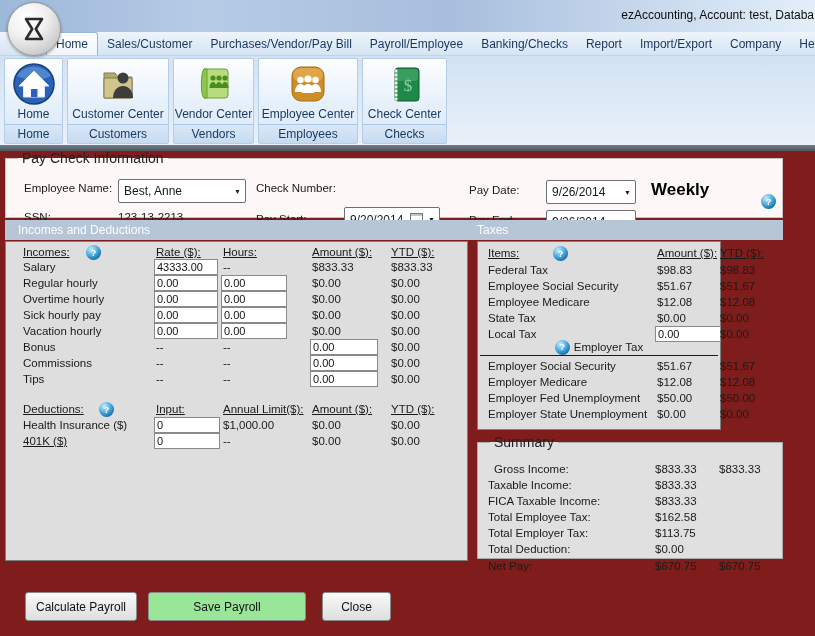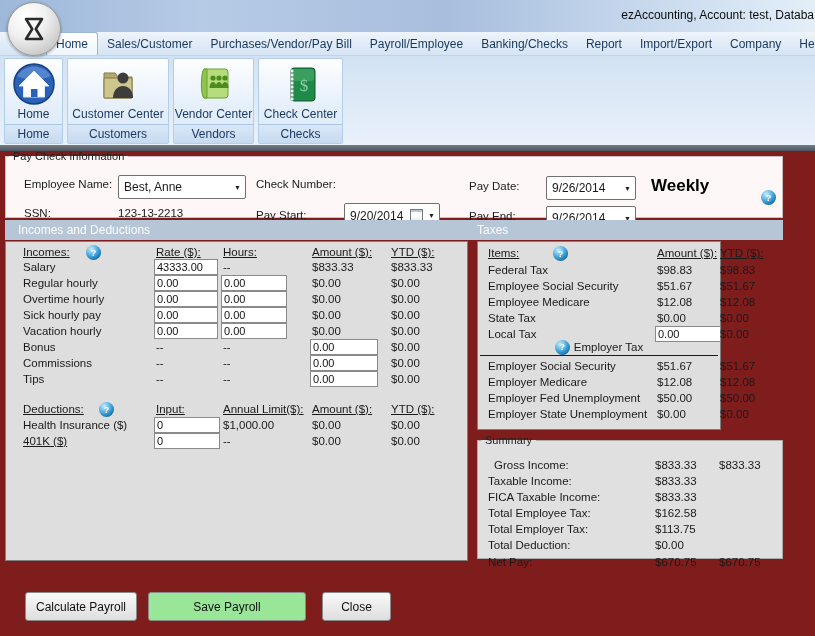--- a/index.html
+++ b/index.html
@@ -30,21 +30,21 @@
     display:flex;flex-direction:column;align-items:center;}
   .tb-icon{height:47px;display:flex;align-items:center;justify-content:center;margin-top:1px;}
   .tb-label{font-size:12px;color:#17375e;white-space:nowrap;line-height:14px;}
   .tb-sub{margin-top:auto;width:100%;height:19px;border-top:1px solid #aac6e2;box-sizing:border-box;
     background:linear-gradient(180deg,#d9e8f7,#c6daf0);font-size:12px;color:#17375e;
     display:flex;align-items:center;justify-content:center;}
   .darkstrip{position:absolute;left:0;top:145px;width:815px;height:6px;
     background:linear-gradient(180deg,#747d87,#4d565f);}
   
   fieldset{margin:0;padding:0;box-sizing:border-box;}
-  legend{font-size:11px;margin-left:3px;padding:0 4px;color:#222;}
+  legend{font-size:14px;margin-left:12px;padding:0 4px;color:#222;}
   .paycheck{position:absolute;left:5px;top:150px;width:778px;height:68px;
     background:#fdf8f7;border:1px solid #cdbfbf;}
   .band{position:absolute;left:5px;top:220px;width:778px;height:20px;}
   .band .cl{color:#fbfdfe;font-size:12px;}
   .panel{position:absolute;background:#dedede;border:1px solid #7f7f7f;box-sizing:border-box;}
   #incomes-panel{left:5px;top:241px;width:463px;height:320px;}
   #taxes-panel{left:477px;top:241px;width:244px;height:189px;}
   .summary{position:absolute;left:477px;top:434px;width:306px;height:125px;
     background:#e0e0e0;border:1px solid #ababab;}
   
@@ -129,20 +129,37 @@
             <circle cx="21" cy="16" r="2.6" fill="#4c8c1d"></circle>
             <circle cx="27" cy="16" r="2.6" fill="#4c8c1d"></circle>
             <circle cx="33" cy="16" r="2.6" fill="#4c8c1d"></circle>
             <path d="M17.5 26 c0-4 2-6 3.5-6 s3.5 2 3.5 6 Z" fill="#4c8c1d"></path>
             <path d="M23.5 26 c0-4 2-6 3.5-6 s3.5 2 3.5 6 Z" fill="#4c8c1d"></path>
             <path d="M29.5 26 c0-4 2-6 3.5-6 s3.5 2 3.5 6 Z" fill="#4c8c1d"></path>
           </svg>
         </div>
         <div class="tb-label">Vendor Center</div>
         <div class="tb-sub">Vendors</div>
+      </div>
+      <div class="tb-cell" style="width: 100px;">
+        <div class="tb-icon">
+          <svg width="44" height="44" viewBox="0 0 44 44">
+            <rect x="6" y="5" width="32" height="34" rx="9" fill="#cf8d25" stroke="#a46c10"></rect>
+            <path d="M6 14 a16 9 0 0 1 32 0 v-1 a9 9 0 0 0 -9 -8 h-14 a9 9 0 0 0 -9 8 Z" fill="#e9b express" opacity="0"></path>
+            <rect x="7" y="6" width="30" height="14" rx="8" fill="#e3a94e" opacity="0.85"></rect>
+            <circle cx="14.5" cy="18" r="3.2" fill="#fff"></circle>
+            <circle cx="29.5" cy="18" r="3.2" fill="#fff"></circle>
+            <circle cx="22" cy="17" r="3.6" fill="#fff"></circle>
+            <path d="M9 30 c0-5.5 3-8 5.5-8 s5.5 2.5 5.5 8 Z" fill="#fff"></path>
+            <path d="M24 30 c0-5.5 3-8 5.5-8 s5.5 2.5 5.5 8 Z" fill="#fff"></path>
+            <path d="M16 31 c0-6.5 3.2-9 6-9 s6 2.5 6 9 Z" fill="#fff"></path>
+          </svg>
+        </div>
+        <div class="tb-label">Employee Center</div>
+        <div class="tb-sub">Employees</div>
       </div>
       <div class="tb-cell" style="width: 85px;">
         <div class="tb-icon">
           <svg width="44" height="44" viewBox="0 0 44 44">
             <rect x="12" y="6" width="24" height="33" rx="3" fill="#1f8a47" stroke="#0e5a2b"></rect>
             <rect x="13" y="7" width="22" height="12" rx="3" fill="#4fae74" opacity="0.55"></rect>
             <g fill="#e9efe9" stroke="#8fa89a" stroke-width="0.5">
               <circle cx="13" cy="9" r="1.7"></circle>
               <circle cx="13" cy="13" r="1.7"></circle>
               <circle cx="13" cy="17" r="1.7"></circle>

